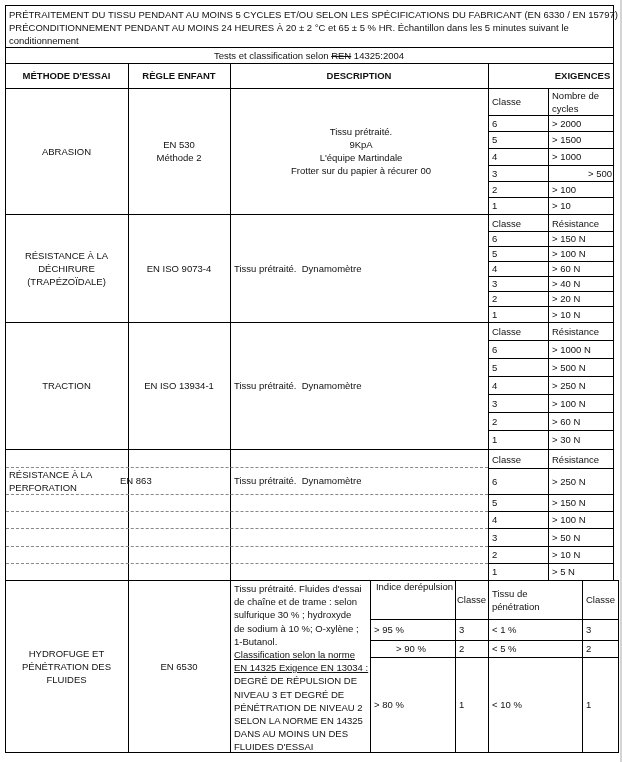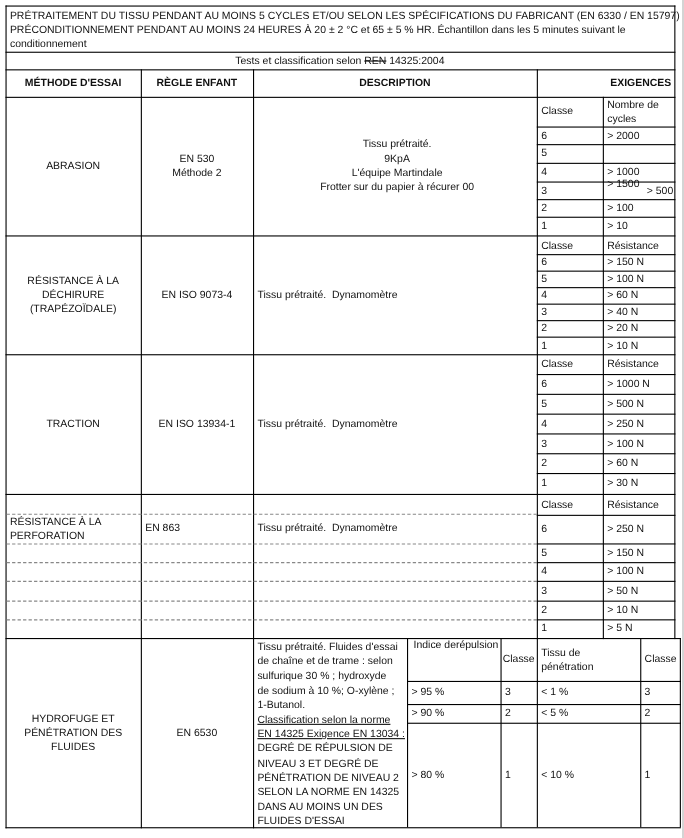--- a/index.html
+++ b/index.html
@@ -65,21 +65,21 @@
     <div class="cell" style="left:548px;top:88px;width:65px;height:27px;flex-direction:column;align-items:flex-start;justify-content:center;">
       <span>Nombre de</span>
       <span>cycles</span>
     </div>
     <div class="hl" style="left:488px;top:115px;width:126px;"></div>
 
     <div class="cell" style="left:488px;top:115px;width:60px;height:16px;">6</div>
     <div class="cell" style="left:548px;top:115px;width:65px;height:16px;">&gt; 2000</div>
     <div class="hl" style="left:488px;top:131px;width:126px;"></div>
     <div class="cell" style="left:488px;top:131px;width:60px;height:17px;">5</div>
-    <div class="cell" style="left:548px;top:131px;width:65px;height:17px;margin-top:28px;">&gt; 1500</div>
+    <div class="cell" style="left:548px;top:131px;width:65px;height:17px;">&gt; 1500</div>
     <div class="hl" style="left:488px;top:148px;width:126px;"></div>
     <div class="cell" style="left:488px;top:148px;width:60px;height:17px;">4</div>
     <div class="cell" style="left:548px;top:148px;width:65px;height:17px;">&gt; 1000</div>
     <div class="hl" style="left:488px;top:165px;width:126px;"></div>
     <div class="cell" style="left:488px;top:165px;width:60px;height:16px;">3</div>
     <div class="cell" style="left:548px;top:165px;width:65px;height:16px;padding-left:40px;">&gt; 500</div>
     <div class="hl" style="left:488px;top:181px;width:126px;"></div>
     <div class="cell" style="left:488px;top:181px;width:60px;height:16px;">2</div>
     <div class="cell" style="left:548px;top:181px;width:65px;height:16px;">&gt; 100</div>
     <div class="hl" style="left:488px;top:197px;width:126px;"></div>
@@ -152,21 +152,21 @@
     <div class="dl" style="left:6px;top:494px;width:482px;"></div>
     <div class="dl" style="left:6px;top:511px;width:482px;"></div>
     <div class="dl" style="left:6px;top:528px;width:482px;"></div>
     <div class="dl" style="left:6px;top:546px;width:482px;"></div>
     <div class="dl" style="left:6px;top:563px;width:482px;"></div>
 
     <div class="cell" style="left:5px;top:467px;width:123px;height:27px;flex-direction:column;align-items:flex-start;justify-content:center;">
       <span>RÉSISTANCE À LA</span>
       <span>PERFORATION</span>
     </div>
-    <div class="cell" style="left:128px;top:467px;width:102px;height:27px;">EN 863</div>
+    <div class="cell" style="left:116px;top:467px;width:102px;height:27px;">EN 863</div>
     <div class="cell" style="left:230px;top:467px;width:258px;height:27px;white-space:pre;">Tissu prétraité.  Dynamomètre</div>
 
     <div class="cell" style="left:488px;top:450px;width:60px;height:18px;">Classe</div>
     <div class="cell" style="left:548px;top:450px;width:65px;height:18px;">Résistance</div>
     <div class="hl" style="left:488px;top:468px;width:126px;"></div>
     <div class="cell" style="left:488px;top:468px;width:60px;height:26px;">6</div>
     <div class="cell" style="left:548px;top:468px;width:65px;height:26px;">&gt; 250 N</div>
     <div class="hl" style="left:488px;top:494px;width:126px;"></div>
     <div class="cell" style="left:488px;top:494px;width:60px;height:17px;">5</div>
     <div class="cell" style="left:548px;top:494px;width:65px;height:17px;">&gt; 150 N</div>
@@ -226,21 +226,21 @@
     </div>
     <div class="cell" style="left:582px;top:580px;width:36px;height:39px;">Classe</div>
     <div class="hl" style="left:370px;top:619px;width:249px;"></div>
 
     <div class="cell" style="left:370px;top:619px;width:85px;height:21px;">&gt; 95 %</div>
     <div class="cell" style="left:455px;top:619px;width:33px;height:21px;">3</div>
     <div class="cell" style="left:488px;top:619px;width:94px;height:21px;">&lt; 1 %</div>
     <div class="cell" style="left:582px;top:619px;width:36px;height:21px;">3</div>
     <div class="hl" style="left:370px;top:640px;width:249px;"></div>
 
-    <div class="cell" style="left:370px;top:640px;width:85px;height:17px;">&gt; 90 %</div>
+    <div class="cell" style="left:392px;top:640px;width:85px;height:17px;">&gt; 90 %</div>
     <div class="cell" style="left:455px;top:640px;width:33px;height:17px;">2</div>
     <div class="cell" style="left:488px;top:640px;width:94px;height:17px;">&lt; 5 %</div>
     <div class="cell" style="left:582px;top:640px;width:36px;height:17px;">2</div>
     <div class="hl" style="left:370px;top:657px;width:249px;"></div>
 
     <div class="cell" style="left:370px;top:657px;width:85px;height:95px;">&gt; 80 %</div>
     <div class="cell" style="left:455px;top:657px;width:33px;height:95px;">1</div>
     <div class="cell" style="left:488px;top:657px;width:94px;height:95px;">&lt; 10 %</div>
     <div class="cell" style="left:582px;top:657px;width:36px;height:95px;">1</div>
   </div>

